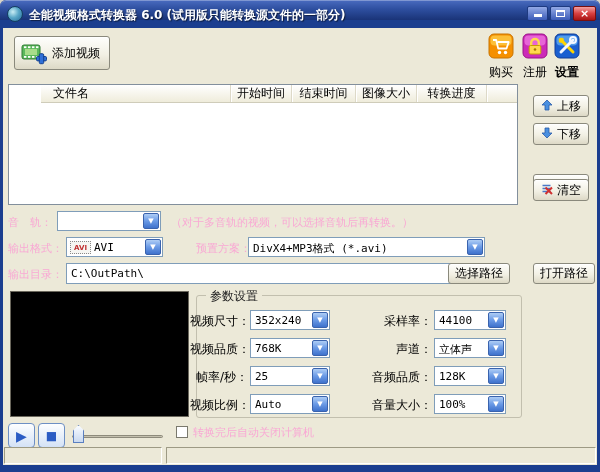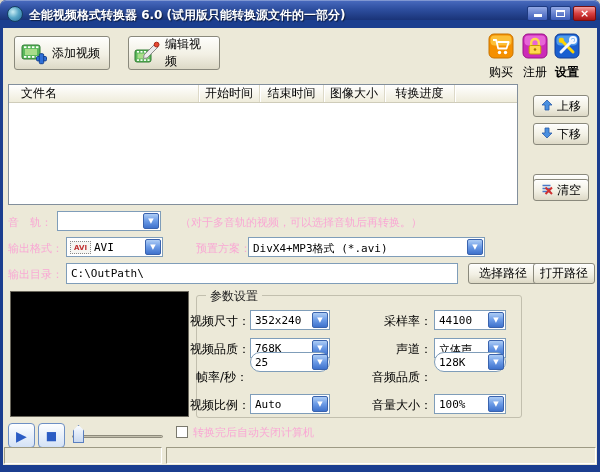--- a/index.html
+++ b/index.html
@@ -48,66 +48,66 @@
     font-family:"DejaVu Sans Mono","DejaVu Sans",monospace; padding:3px 0 0 4px; white-space:nowrap; overflow:hidden; }
   
   .tb-btn { position:absolute; top:36px; height:34px; display:flex; align-items:center; gap:5px; padding:0 8px 0 5px; }
   #btn-add { left:14px; width:96px;align-items:center; }
   #btn-edit { left:128px; width:92px; }
   .tool-group { position:absolute; top:33px; width:34px; text-align:center; cursor:default; }
   #tool-buy { left:484px; } #tool-reg { left:518px; } #tool-set { left:550px;font-weight:bold; }
   .tool-group .cap { font-size:12px; color:#000; margin-top:1px; }
   .tool-icon { display:inline-block; width:26px; height:26px; }
   
-  #filelist { position:absolute; left:8px; top:84px; width:510px; height:121px; background:#fff; border:1px solid #828f9c; }
+  #filelist { position:absolute; left:8px; top:84px; width:510px; height:121px; background:#fff; border:1px solid #828f9c;padding-left:32px; }
   .fl-header { display:flex; height:18px; background:linear-gradient(#ffffff,#efecdb);
     border-bottom:1px solid #cfccba; font-size:12px; color:#000; }
   .fl-col { display:flex; align-items:center; padding:0 4px; border-right:1px solid #ddd9c8; box-shadow:1px 0 0 #fff; }
   .fl-c1 { width:190px; padding-left:12px; } .fl-c2 { width:61px; justify-content:center; }
   .fl-c3 { width:64px; justify-content:center; } .fl-c4 { width:61px; justify-content:center; }
   .fl-c5 { width:70px; justify-content:center; } .fl-rest { flex:1; border-right:none; box-shadow:none; }
   .fl-body { height:101px; }
   
   .side-btn { position:absolute; left:533px; width:56px; height:22px; gap:4px; }
   #sb-up { top:95px; } #sb-down { top:123px; } #sb-del { top:134px;margin-top:40px; } #sb-clear { top:179px; }
   
   #lbl-track { left:8px; top:215px; }
   #combo-track { left:57px; top:211px; width:104px; }
-  #note-track { left:180px; top:215px; }
+  #note-track { left:171px; top:215px; }
   #lbl-format { left:8px; top:241px; }
   #combo-format { left:66px; top:237px; width:97px; }
   #combo-format .combo-text { left:27px; }
   .avi-icon { position:absolute; left:3px; top:3px; width:21px; height:13px; background:#f6f6f2;
     border:1px dotted #8a8a8a; font-size:7px; font-weight:bold; color:#c03030; text-align:center; line-height:12px; }
   #lbl-preset { left:196px; top:241px; }
   #combo-preset { left:248px; top:237px; width:237px; }
   #lbl-dir { left:8px; top:267px; }
   #input-dir { left:66px; top:263px; width:392px; height:21px; }
-  #btn-selpath { left:468px; top:263px; width:70px; height:21px; }
+  #btn-selpath { left:448px; top:263px; width:62px; height:21px; }
   #btn-openpath { left:533px; top:263px; width:62px; height:21px; }
   
   #preview { position:absolute; left:10px; top:291px; width:179px; height:126px; background:#000; border:1px solid #6a675c; }
   .av-btn { position:absolute; top:423px; width:27px; height:25px;
     background:linear-gradient(#fdfeff,#d4e2f6); border:1px solid #6d8fc4; border-radius:4px;
     color:#2b5cc4; display:flex; align-items:center; justify-content:center; }
   #btn-play { left:8px; font-size:14px; } #btn-stop { left:38px; font-size:12px; }
   #slider-track { position:absolute; left:72px; top:435px; width:91px; height:3px;
     background:#c4c0ae; border:1px solid #8e8b7c; border-radius:2px; }
   #slider-thumb { position:absolute; left:73px; top:425px; width:11px; height:18px;
     background:linear-gradient(#f8fbff,#c9d9f0); border:1px solid #5a7fc0;
     clip-path:polygon(50% 0,100% 30%,100% 100%,0 100%,0 30%); }
   
   #params-box { position:absolute; left:196px; top:295px; width:326px; height:123px;
     border:1px solid #c2bfae; border-radius:3px; }
   #params-title { position:absolute; left:206px; top:288px; background:#ece9d8; padding:0 4px;
     font-size:12px; color:#222; }
   .p-lbl { position:absolute; font-size:12px; color:#000; text-align:right; white-space:nowrap; }
   .pl-l { left:190px; width:58px; } .pl-r { left:346px; width:86px; }
   .pc-l { left:250px; width:80px; } .pc-r { left:434px; width:72px; }
-  .prow1 { top:310px; } .prow2 { top:338px; } .prow3 { top:352px;border-radius:10px; } .prow4 { top:394px; }
+  .prow1 { top:310px; } .prow2 { top:338px; } .prow3 { top:366px; } .prow4 { top:394px; }
   .plbl1 { top:313px; } .plbl2 { top:341px; } .plbl3 { top:369px; } .plbl4 { top:397px; }
   
   #btn-convert { position:absolute; left:530px; top:343px; width:64px; height:64px; cursor:pointer; }
   
   #chk-shutdown { position:absolute; left:176px; top:426px; width:12px; height:12px; background:#fff; border:1px solid #7a796d; }
   #lbl-shutdown { left:193px; top:425px; }
   .status-panel { position:absolute; top:447px; height:17px; background:#ece9d8;
     border:1px solid; border-color:#9d9a84 #ffffff #ffffff #9d9a84; border-radius:1px; }
   #sp1 { left:4px; width:158px; } #sp2 { left:166px; width:430px; }
 </style>
@@ -142,39 +142,20 @@
         <rect x="3" y="16" width="2.4" height="1.8" fill="#fff"></rect>
           <rect x="7" y="16" width="2.4" height="1.8" fill="#fff"></rect>
           <rect x="11" y="16" width="2.4" height="1.8" fill="#fff"></rect>
           <rect x="15" y="16" width="2.4" height="1.8" fill="#fff"></rect>
         <rect x="15.5" y="16.5" width="10" height="4.4" rx="1.2" fill="#2f6fd8" stroke="#14408f"></rect>
         <rect x="18.3" y="13.7" width="4.4" height="10" rx="1.2" fill="#2f6fd8" stroke="#14408f"></rect>
       </svg>
     </span>
     <span>添加视频</span>
   </div>
-  <div class="btn tb-btn" id="btn-edit">
-    <span class="tool-icon">
-      <svg width="26" height="26" viewBox="0 0 26 26">
-        <rect x="1" y="10" width="16" height="12" rx="2" fill="#5cb85c" stroke="#2e7d32"></rect>
-        <rect x="3.5" y="13.5" width="11" height="5" fill="#a8dd8a"></rect>
-        <rect x="3" y="11" width="2" height="1.6" fill="#fff"></rect>
-          <rect x="6.5" y="11" width="2" height="1.6" fill="#fff"></rect>
-          <rect x="10" y="11" width="2" height="1.6" fill="#fff"></rect>
-          <rect x="13.5" y="11" width="2" height="1.6" fill="#fff"></rect>
-        <rect x="3" y="19.3" width="2" height="1.6" fill="#fff"></rect>
-          <rect x="6.5" y="19.3" width="2" height="1.6" fill="#fff"></rect>
-          <rect x="10" y="19.3" width="2" height="1.6" fill="#fff"></rect>
-          <rect x="13.5" y="19.3" width="2" height="1.6" fill="#fff"></rect>
-        <polygon points="21,4 24,7 13,18 9.6,18.4 10,15" fill="#ececec" stroke="#8a8a8a"></polygon>
-        <circle cx="22.6" cy="4.6" r="2.4" fill="#e84830" stroke="#a82818"></circle>
-      </svg>
-    </span>
-    <span>编辑视频</span>
-  </div>
 
   <div class="tool-group" id="tool-buy">
     <span class="tool-icon">
       <svg width="26" height="26" viewBox="0 0 26 26">
         <rect x="1" y="1" width="24" height="24" rx="5" fill="#f59000" stroke="#c87400"></rect>
         <rect x="2.5" y="2.5" width="21" height="10" rx="4" fill="#ffd34e" opacity=".7"></rect>
         <path d="M5 7 h3.2 l2 8.5 h8.3 l2.2 -6.5 h-11" fill="none" stroke="#fff" stroke-width="1.8" stroke-linejoin="round"></path>
         <circle cx="11.5" cy="19.5" r="1.7" fill="#fff"></circle>
           <circle cx="17.5" cy="19.5" r="1.7" fill="#fff"></circle>
       </svg>

